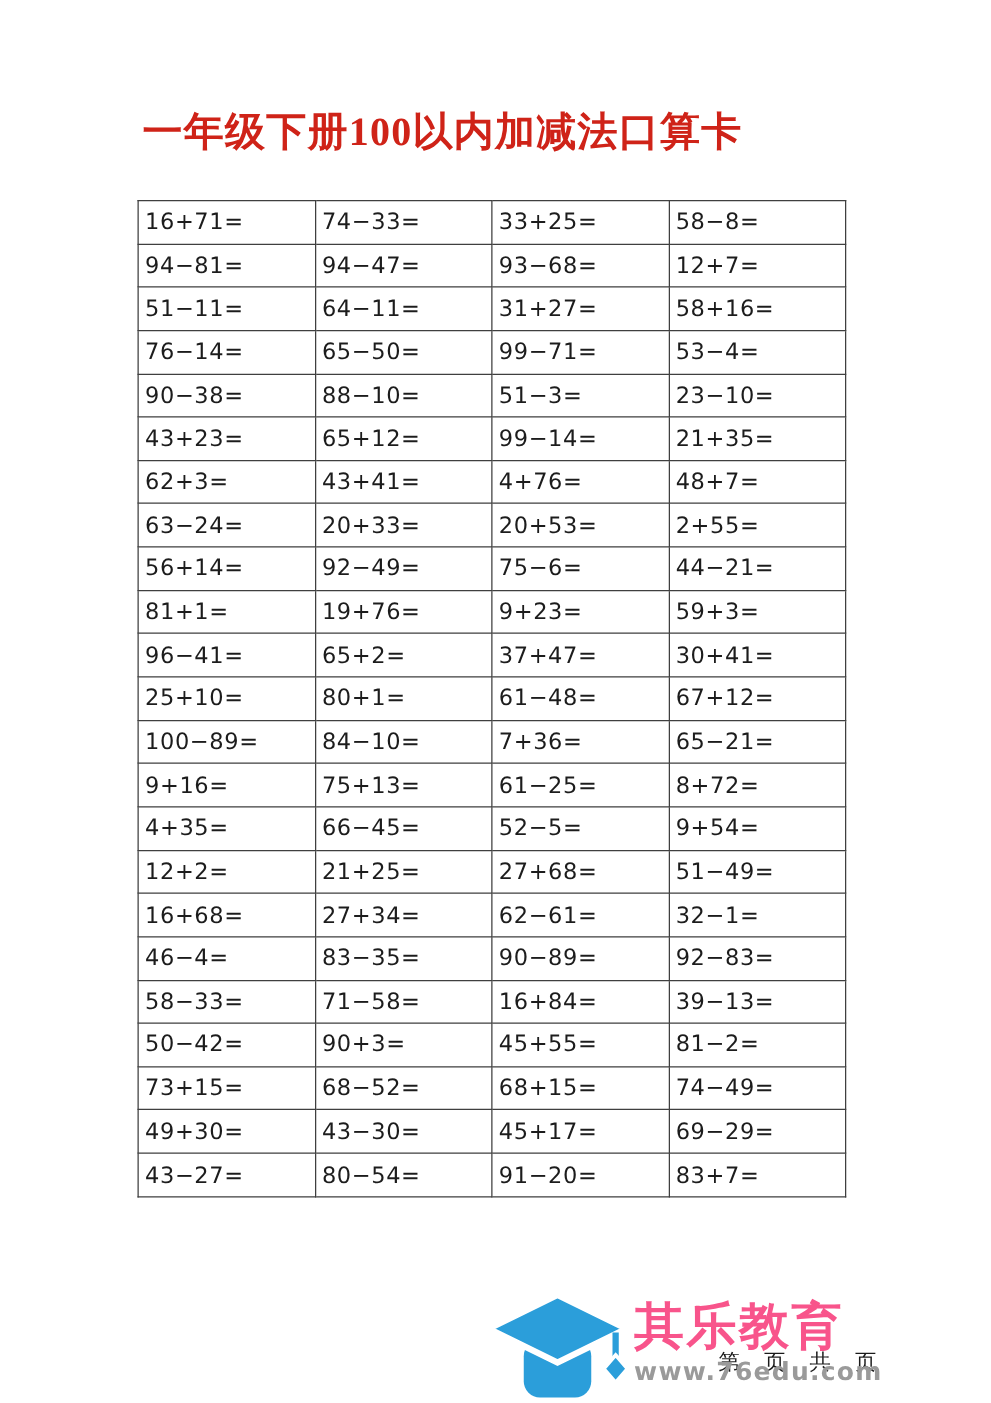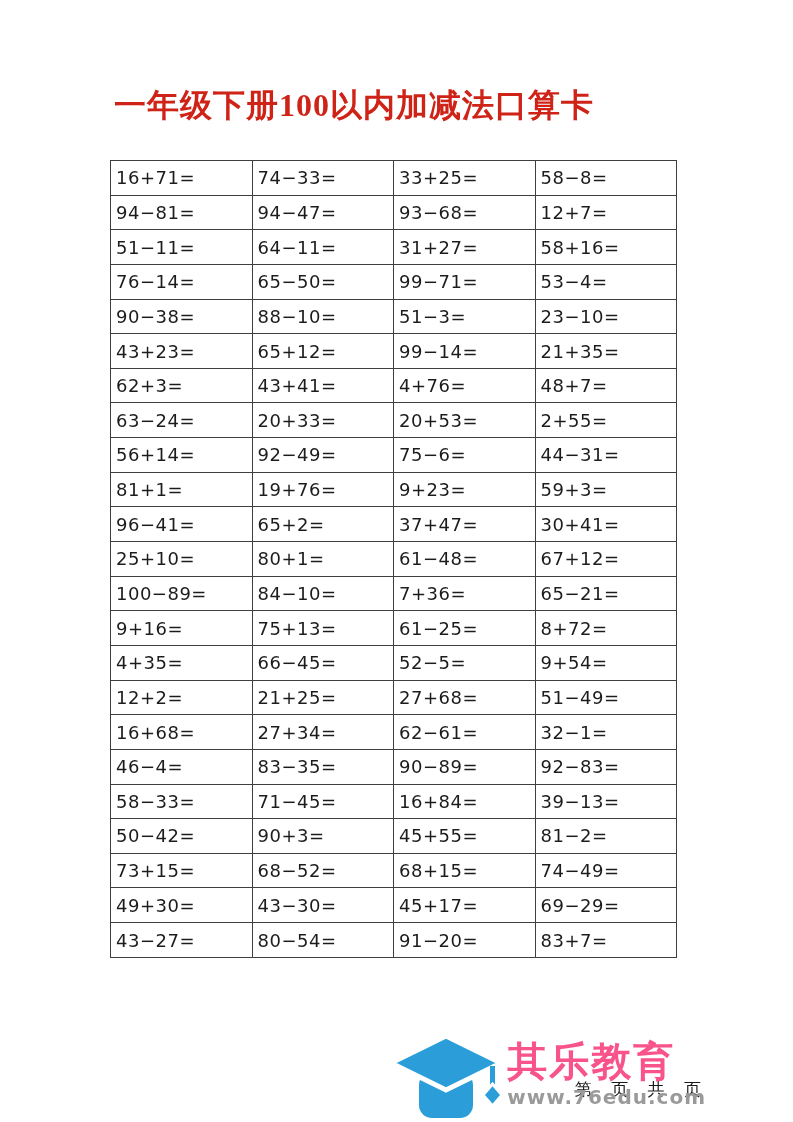--- a/index.html
+++ b/index.html
@@ -146,21 +146,21 @@
         <tr>
           <td>63−24=</td>
           <td>20+33=</td>
           <td>20+53=</td>
           <td>2+55=</td>
         </tr>
         <tr>
           <td>56+14=</td>
           <td>92−49=</td>
           <td>75−6=</td>
-          <td>44−31=</td>
+          <td>44−21=</td>
         </tr>
         <tr>
           <td>81+1=</td>
           <td>19+76=</td>
           <td>9+23=</td>
           <td>59+3=</td>
         </tr>
         <tr>
           <td>96−41=</td>
           <td>65+2=</td>
@@ -204,21 +204,21 @@
           <td>32−1=</td>
         </tr>
         <tr>
           <td>46−4=</td>
           <td>83−35=</td>
           <td>90−89=</td>
           <td>92−83=</td>
         </tr>
         <tr>
           <td>58−33=</td>
-          <td>71−45=</td>
+          <td>71−58=</td>
           <td>16+84=</td>
           <td>39−13=</td>
         </tr>
         <tr>
           <td>50−42=</td>
           <td>90+3=</td>
           <td>45+55=</td>
           <td>81−2=</td>
         </tr>
         <tr>

